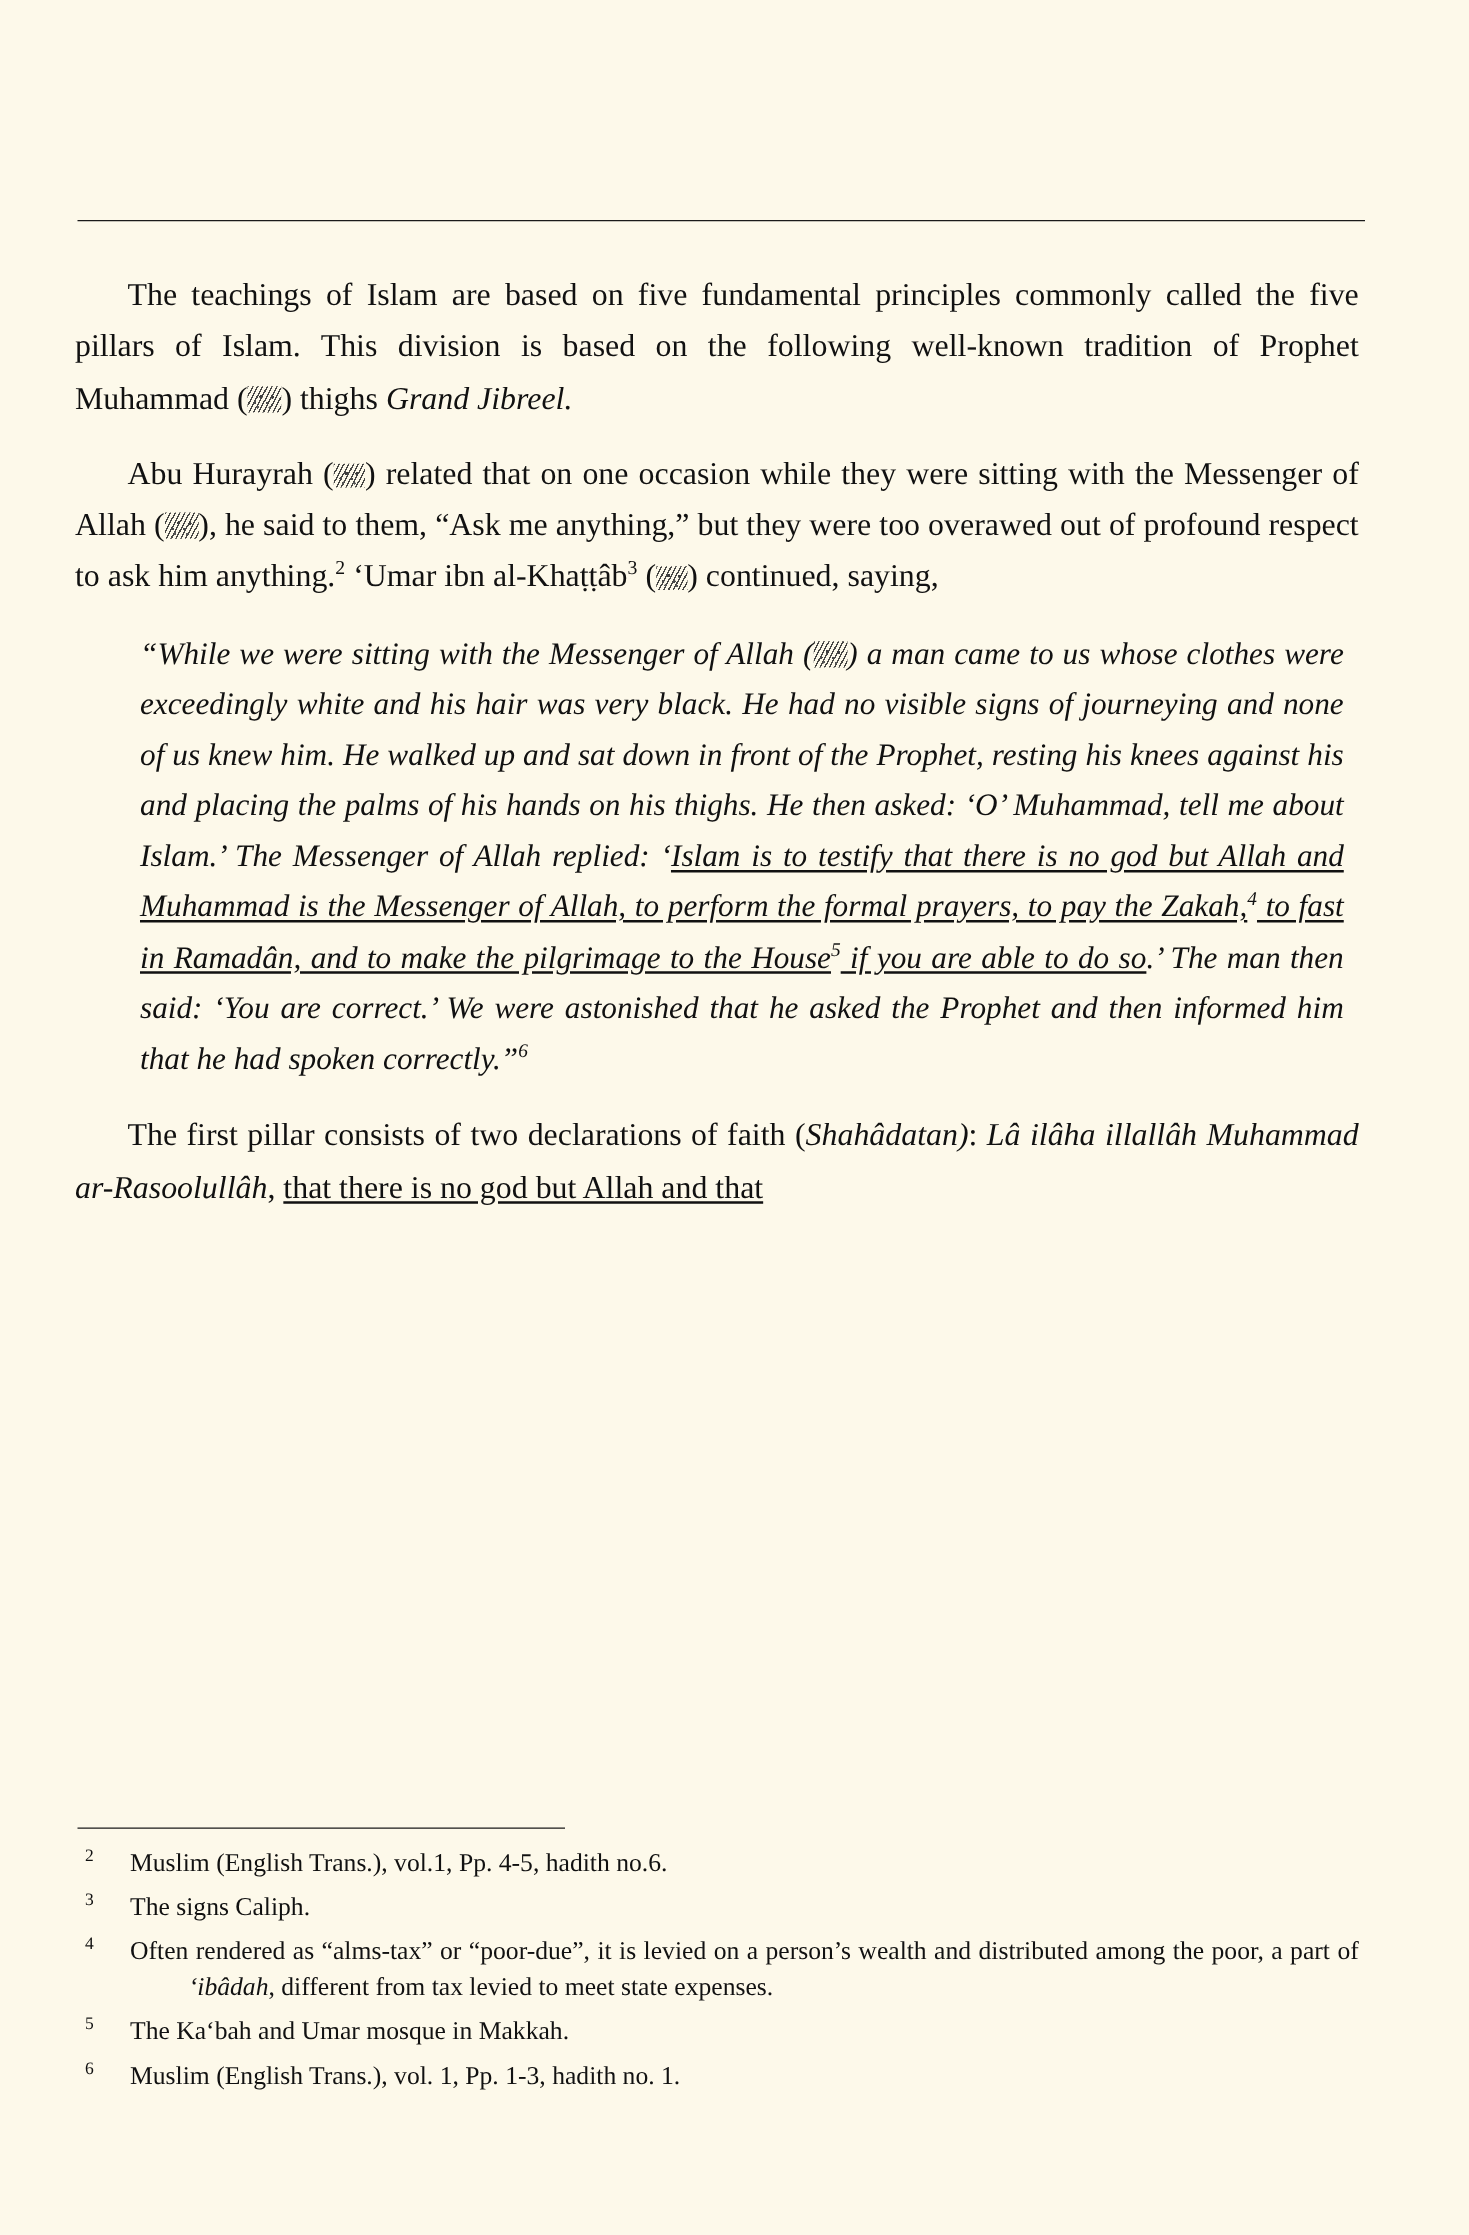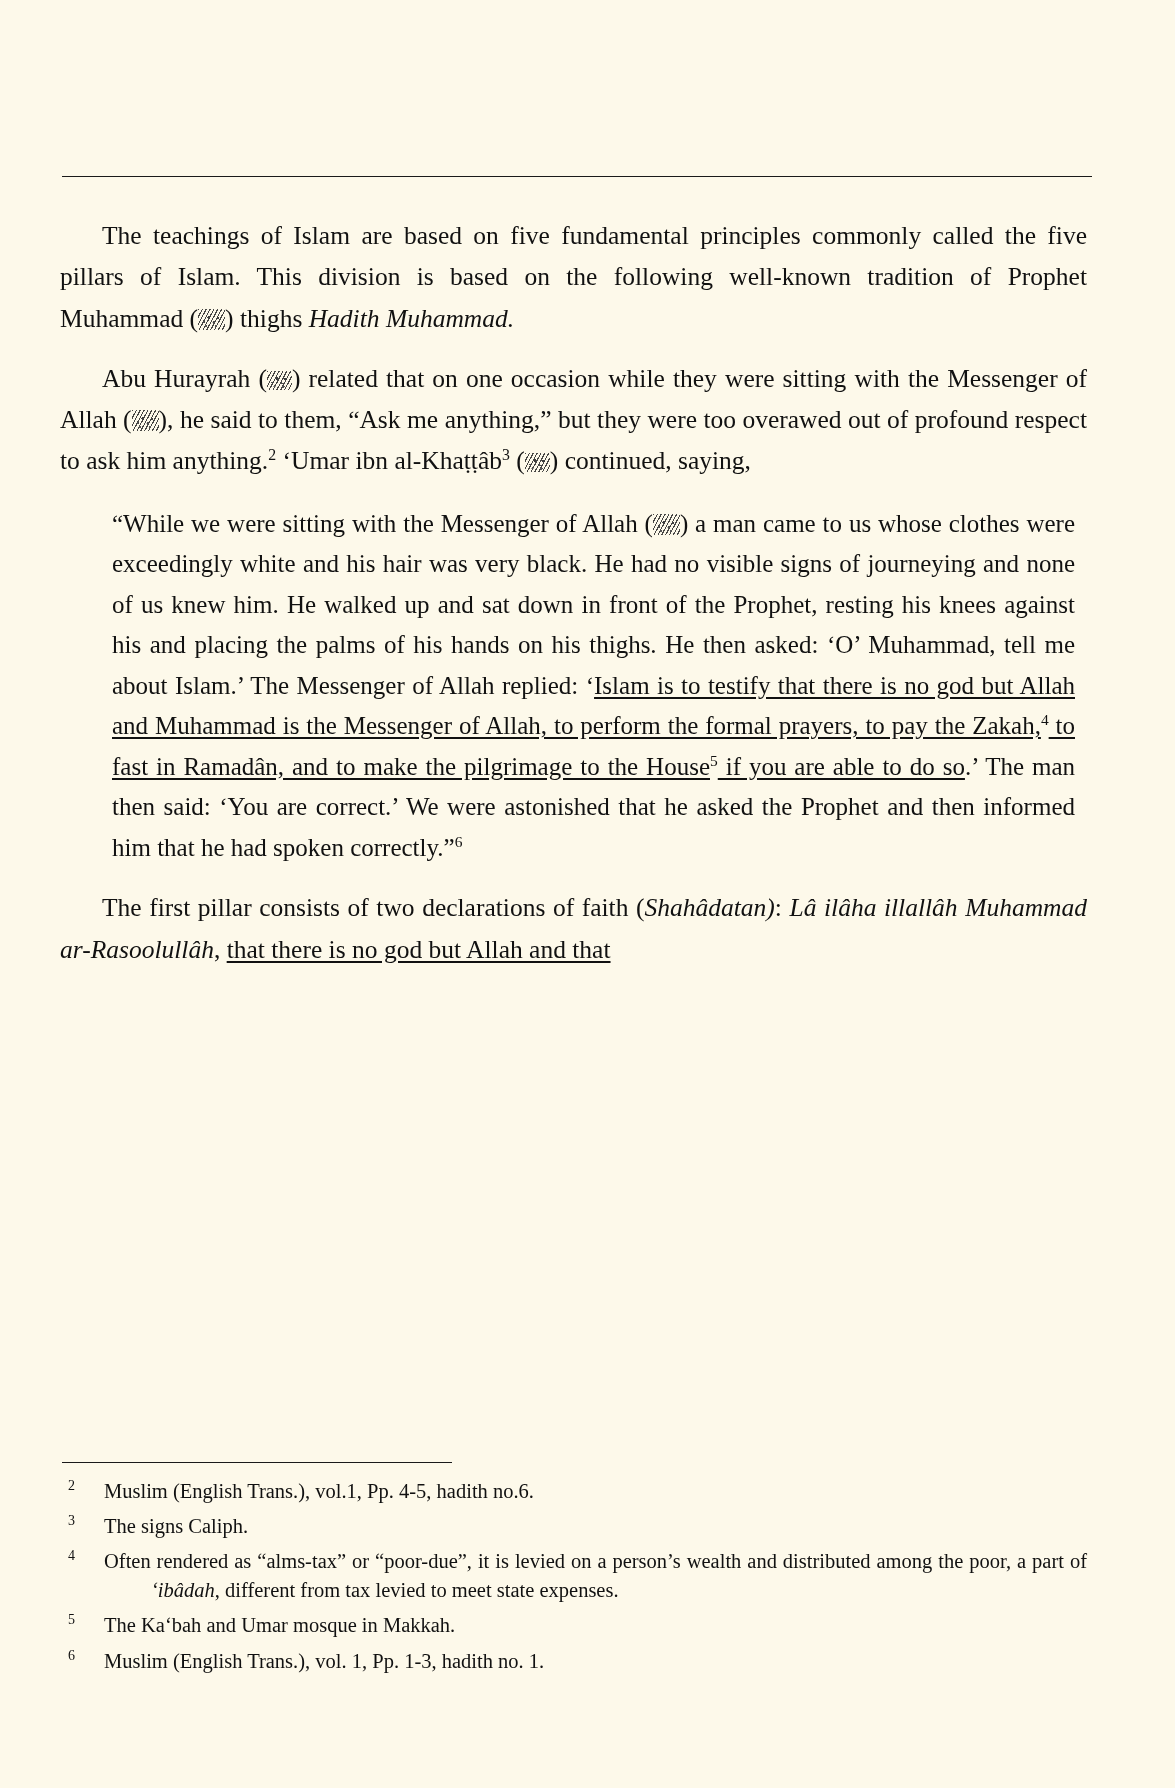--- a/index.html
+++ b/index.html
@@ -69,20 +69,21 @@
     font-style: italic;
   }
   sup {
     font-size: 0.62em;
     vertical-align: super;
     line-height: 0;
   }
   .blockquote {
     font-size: 25px;
     line-height: 1.62;
+    font-style: italic;
     text-align: justify;
     margin: 22px 0 0 0;
     padding: 0 40px 0 52px;
   }
   .blockquote .uline {
     text-decoration: underline;
     text-underline-offset: 3px;
   }
   .uline {
     text-decoration: underline;
@@ -174,21 +175,21 @@
 
 <div class="page">
 
 
   <div class="content">
 
     <div class="top-rule"></div>
 
 
     <p class="body first">
-      <span class="indent"></span><span>The teachings of Islam are based on five fundamental principles commonly called the five pillars of Islam. This division is based on the following well-known tradition of Prophet Muhammad (</span><span class="sym"></span><span>) thighs </span><span class="ital">Hadith Muhammad.</span>
+      <span class="indent"></span><span>The teachings of Islam are based on five fundamental principles commonly called the five pillars of Islam. This division is based on the following well-known tradition of Prophet Muhammad (</span><span class="sym"></span><span>) thighs </span><span class="ital">Grand Jibreel.</span>
     </p>
 
     <p class="body">
       <span class="indent"></span><span>Abu Hurayrah (</span><span class="sym small"></span><span>) related that on one occasion while they were sitting with the Messenger of Allah (</span><span class="sym"></span><span>), he said to them, “Ask me anything,” but they were too overawed out of profound respect to ask him anything.</span><sup>2</sup><span> ‘Umar ibn al-Khaṭṭâb</span><sup>3</sup><span> (</span><span class="sym small"></span><span>) continued, saying,</span>
     </p>
 
     <div class="blockquote">
       <span>“While we were sitting with the Messenger of Allah (</span><span class="sym"></span><span>) a man came to us whose clothes were exceedingly white and his hair was very black. He had no visible signs of journeying and none of us knew him. He walked up and sat down in front of the Prophet, resting his knees against his and placing the palms of his hands on his thighs. He then asked: ‘O’ Muhammad, tell me about Islam.’ The Messenger of Allah replied: ‘</span><span class="uline">Islam is to testify that there is no god but Allah and Muhammad is the Messenger of Allah, to perform the formal prayers, to pay the Zakah,</span><sup>4</sup><span class="uline"> to fast in Ramadân, and to make the pilgrimage to the House</span><sup>5</sup><span class="uline"> if you are able to do so</span><span>.’ The man then said: ‘You are correct.’ We were astonished that he asked the Prophet and then informed him that he had spoken correctly.”</span><sup>6</sup>
     </div>
 

